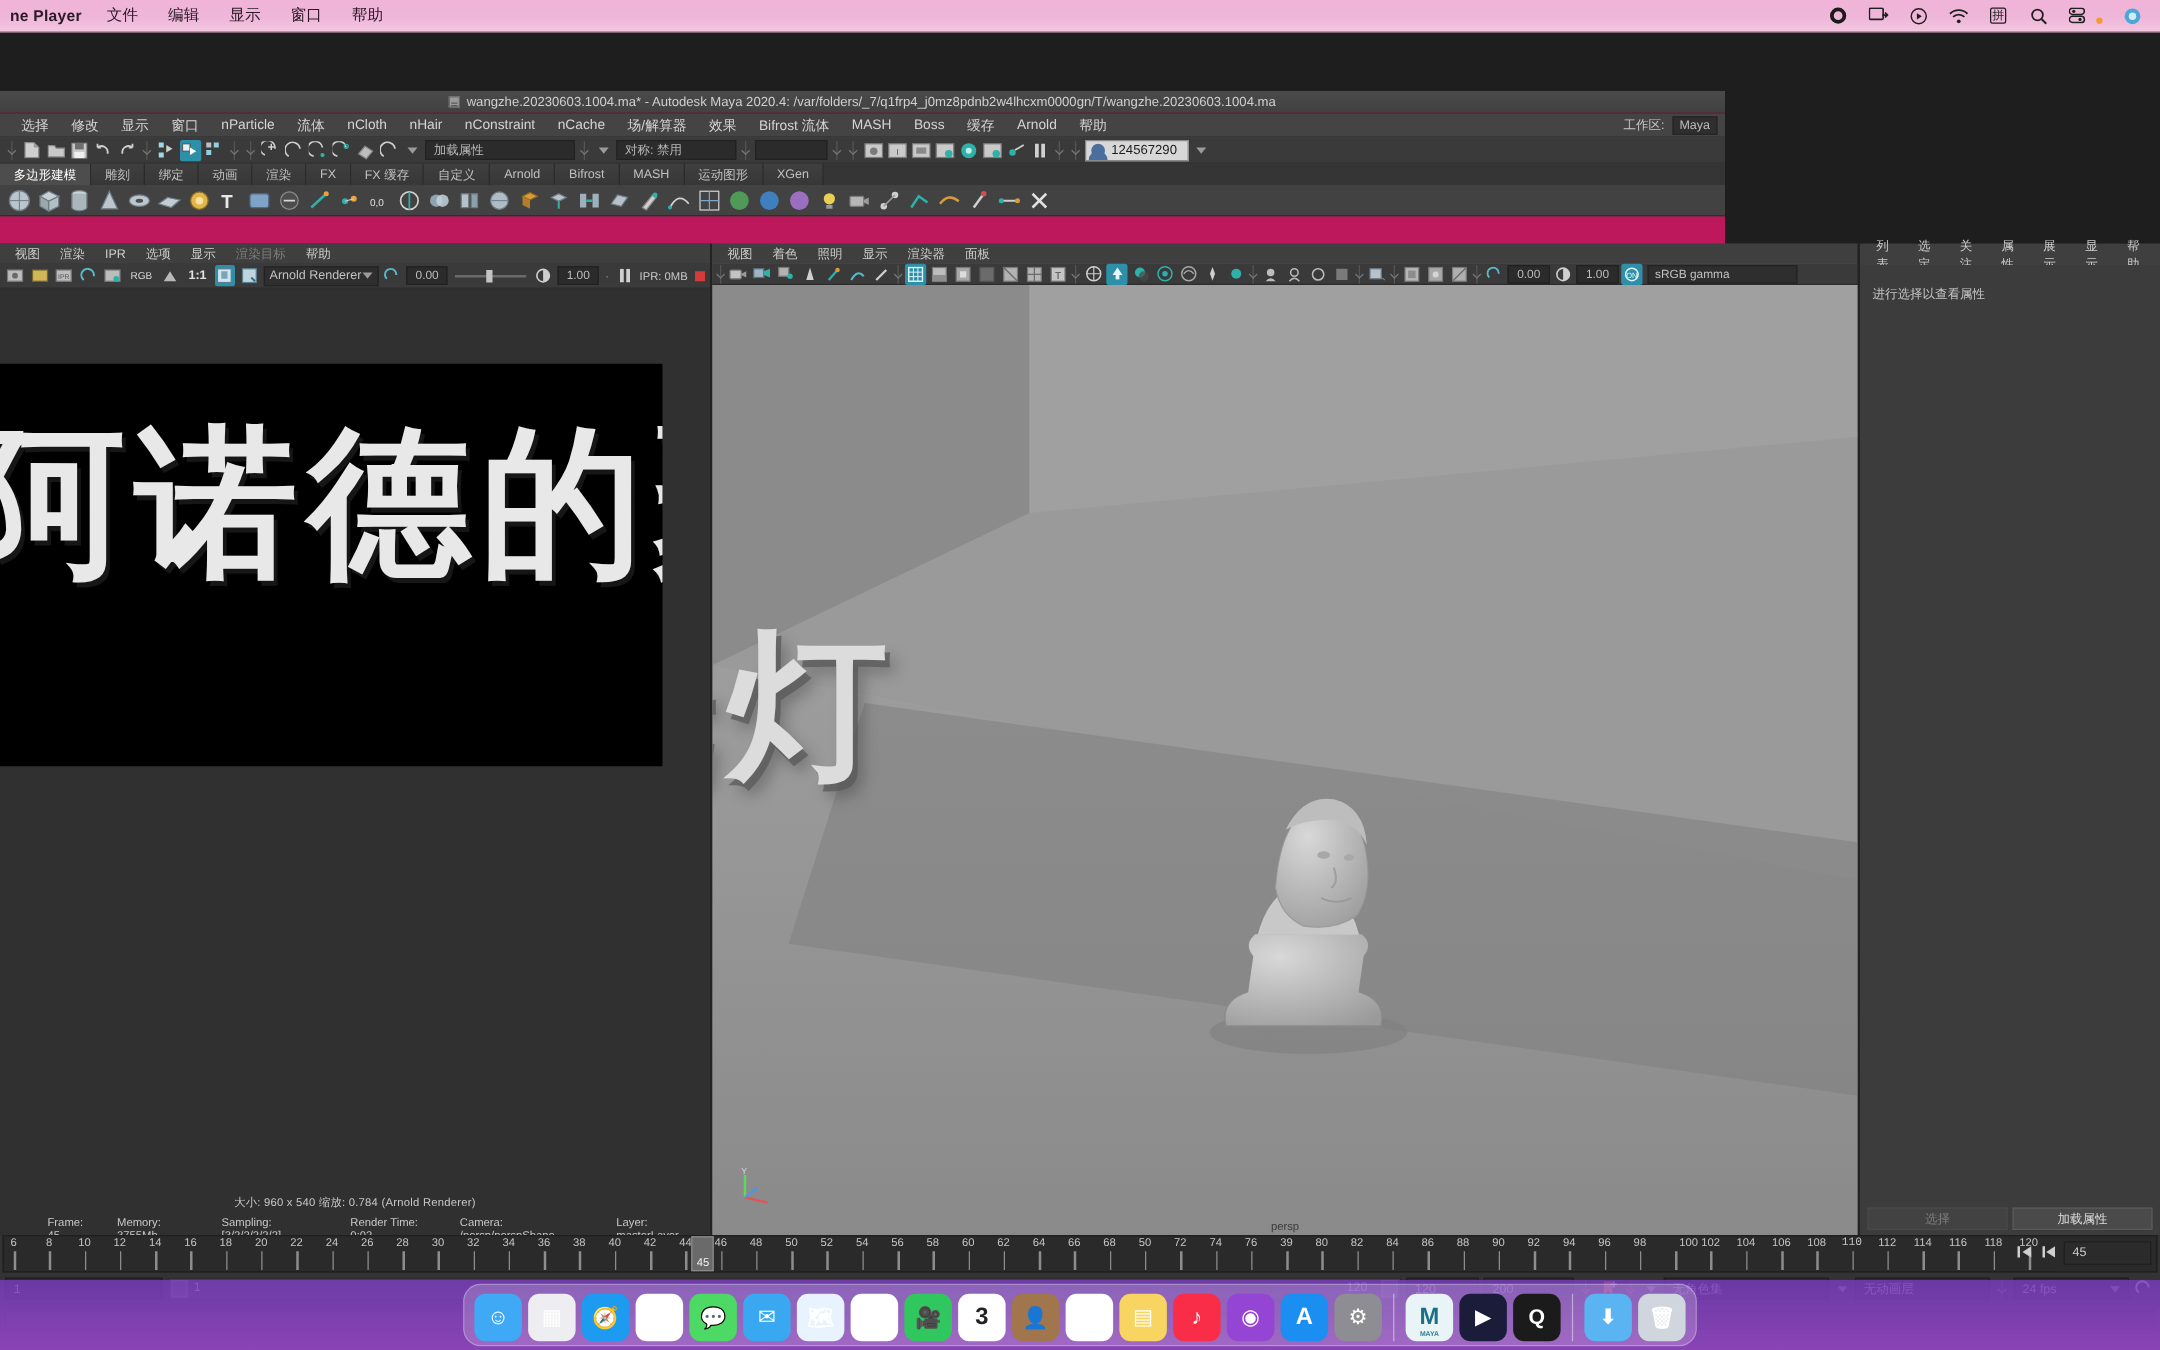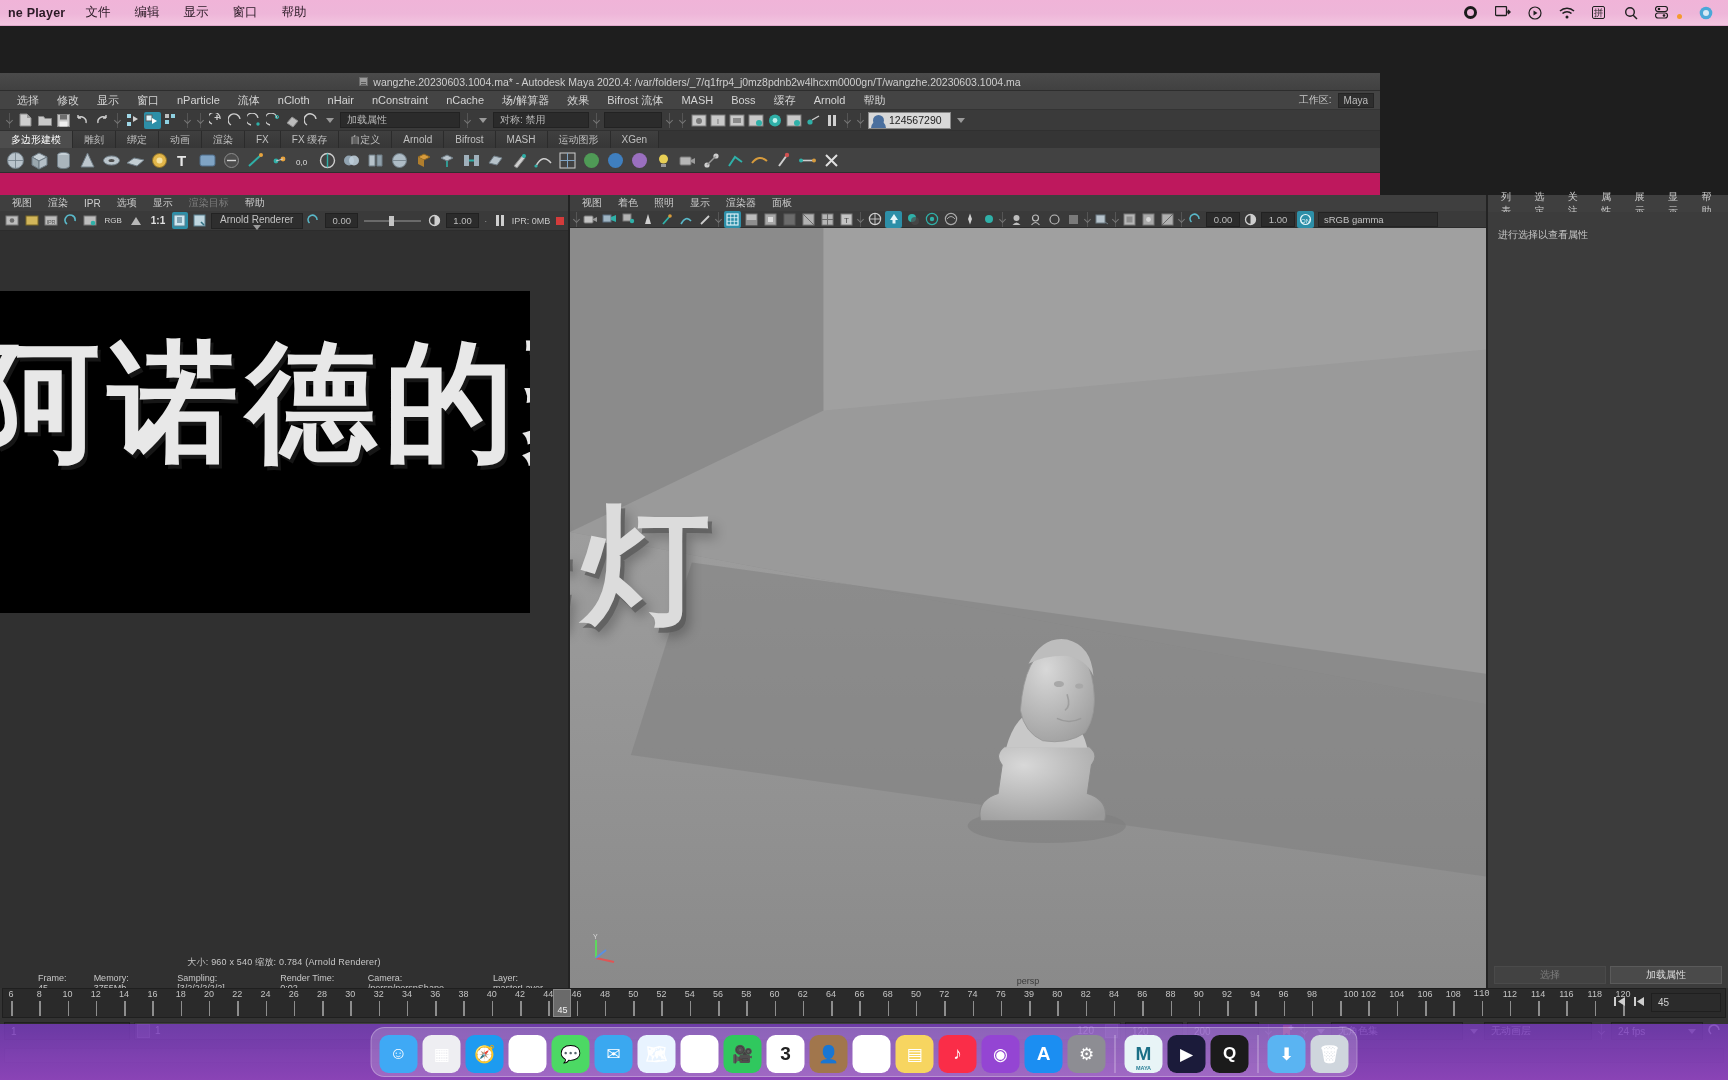--- a/index.html
+++ b/index.html
@@ -78,21 +78,21 @@
   
   .main-area { position:absolute; top:122px; left:0; width:1728px; height:793px; background:#2b2b2b; display:flex; }
 
   
   .render-panel { width: 570px; background:#303030; display:flex; flex-direction:column; border-right:2px solid #232323;}
   .panel-menubar { height:16px; background:#3f3f3f; display:flex; align-items:center; padding-left:4px; font-size:10px; color:#cdcdcd;}
   .panel-menubar .pm { padding: 0 8px; }
   .panel-menubar .pm.dim { color:#7d7d7d; }
   .render-toolbar { height:20px; background:#3a3a3a; display:flex;align-items:center; gap:3px; padding:0 4px; border-bottom:1px solid #2c2c2c;}
   .rt-combo { height:16px; min-width:92px; background:#2e2e2e;border:1px solid #232323; color:#c2c2c2;font-size:10px;
-              display:flex;align-items:center;justify-content:space-between;padding:0 4px;flex-direction:column;}
+              display:flex;align-items:center;justify-content:space-between;padding:0 4px;}
   .rt-num { height:15px; width:34px; background:#2b2b2b;border:1px solid #212121; color:#bdbdbd;font-size:9.5px;
             display:flex;align-items:center;justify-content:center;}
   .rt-slider { width:58px;height:2px;background:#6a6a6a;position:relative;margin:0 3px;}
   .rt-slider:after{content:"";position:absolute;left:44%;top:-4px;width:5px;height:10px;background:#c4c4c4;}
   .render-canvas { flex:1; background:#303030; position:relative; overflow:hidden; }
   .render-img { position:absolute; left:0; top:60px; width:530px; height:322px; background:#000; overflow:hidden; }
   .render-stats { height:34px; background:#303030; color:#c8c8c8; font-size:9px; padding-top:2px;}
   .rs-line1 { text-align:center; letter-spacing:.2px;}
   .rs-line2 { display:flex; gap:16px; padding-left:38px; margin-top:4px; }
 

